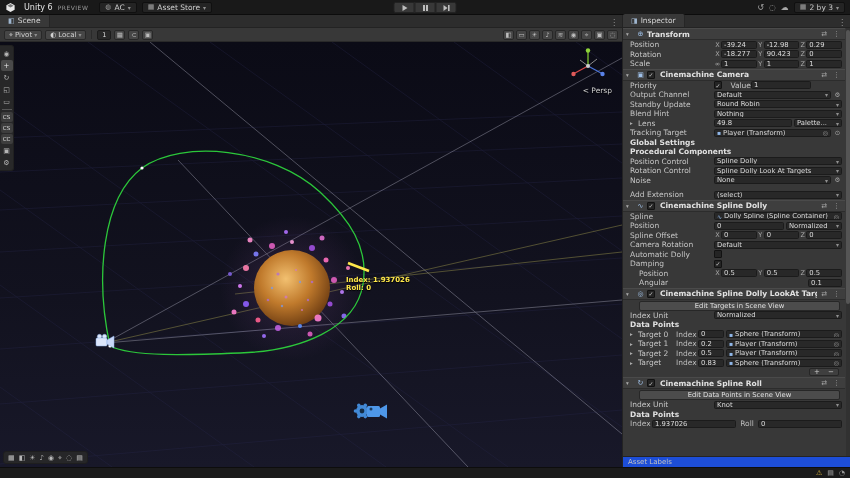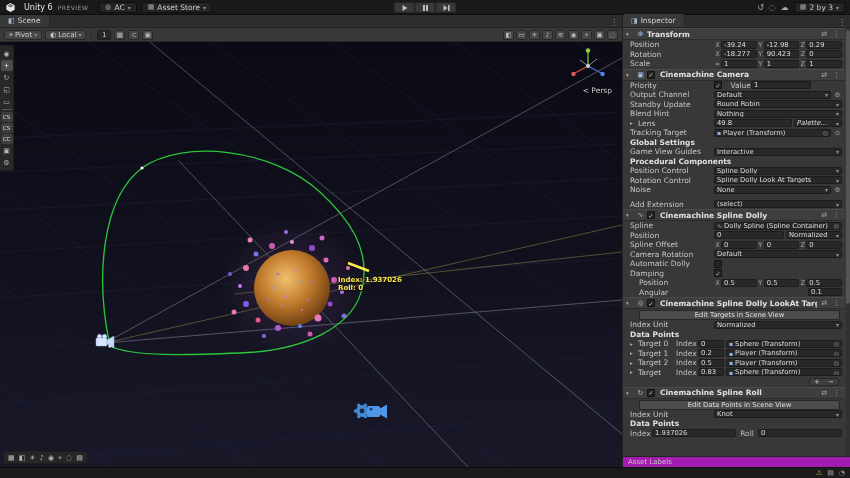--- a/index.html
+++ b/index.html
@@ -57,21 +57,21 @@
 .viewport{flex:1;position:relative;overflow:hidden;background:#0e0e1b;}
 .viewport svg.world{position:absolute;inset:0;}
 .tool-strip{position:absolute;left:0;top:3px;width:14px;background:rgba(42,42,42,.92);
  border:1px solid #202020;border-left:none;border-radius:0 3px 3px 0;display:flex;
  flex-direction:column;align-items:center;padding:2px 0;gap:1px;z-index:3;}
 .tool{width:12px;height:11px;display:flex;align-items:center;justify-content:center;
  color:#b5b5b5;font-size:7px;border-radius:2px;}
 .tool.sel{background:#4a4a4a;color:#e8e8e8;}
 .tool.lbl{font-size:5.5px;color:#e0e0e0;background:#3d3d3d;height:10px;width:12px;}
 .tool-div{width:10px;height:1px;background:#555;margin:1px 0;}
-.index-label{position:absolute;left:338px;top:234px;color:#ffe84a;font-size:7px;font-weight:bold;
+.index-label{position:absolute;left:346px;top:234px;color:#ffe84a;font-size:7px;font-weight:bold;
  line-height:1.2;text-shadow:0 1px 1px #000;z-index:3;}
 .persp{position:absolute;right:10px;top:44px;font-size:7.5px;color:#d2d2d2;z-index:3;
  text-shadow:0 1px 1px #000;}
 .vp-toolbar{position:absolute;left:3px;bottom:3px;height:13px;background:rgba(40,40,40,.92);
  border:1px solid #1e1e1e;border-radius:3px;display:flex;align-items:center;gap:4px;
  padding:0 4px;z-index:3;color:#b8b8b8;font-size:7px;}
 
 
 .insp-body{flex:1;overflow:hidden;padding-right:5px;}
 .irow{display:flex;align-items:center;height:9.5px;padding:0 3px 0 7px;font-size:7.5px;
@@ -106,21 +106,21 @@
 .btnrow{display:flex;align-items:flex-end;height:11px;padding:0 5px 0 16px;}
 .btnrow .btn{flex:1;height:10px;}
 .gap{height:5px;}
 .push{margin-left:auto;}
 .dp-name{width:38px;min-width:38px;white-space:nowrap;overflow:hidden;}
 .dp-il{width:22px;min-width:22px;color:#bdbdbd;}
 .foot{justify-content:flex-end;padding-right:6px;}
 .arr-foot{display:flex;background:#3f3f3f;border:1px solid #262626;border-radius:2px;height:8px;}
 .arr-foot .afb{width:14px;display:flex;align-items:center;justify-content:center;
  font-size:7px;color:#cfcfcf;}
-.asset-labels{height:11px;background:#a21caf;border-top:1px solid #242424;display:flex;
+.asset-labels{height:11px;background:#1d4ed8;border-top:1px solid #242424;display:flex;
  align-items:center;padding:0 5px;font-size:7px;color:#c2c2c2;}
 .sb{position:absolute;right:0;top:13px;bottom:11px;width:4px;background:#313131;}
 .sb .thumb{position:absolute;top:2px;left:0;right:0;height:64%;background:#555;border-radius:2px;}
 
 
 .statusbar{height:11px;background:#1b1b1b;border-top:1px solid #0d0d0d;display:flex;
  align-items:center;justify-content:flex-end;gap:5px;padding:0 5px;font-size:7px;}
 .sb-icn{font-size:7px;color:#9a9a9a;}
 .sb-icn.warn{color:#e0b93e;}
 </style>
@@ -509,43 +509,36 @@
           <span class="ilabel">Blend Hint</span>
           <div class="ifield flex1">
             <span class="fx">Nothing</span>
             <span class="dda">▾</span>
           </div>
         </div>
         <div class="irow">
           <span class="fold">▸</span>
           <span class="ilabel" style="width:76px;min-width:76px;">Lens</span>
           <div class="ifield flex1">49.8</div>
-          <div class="ifield w48" style="margin-left:2px;font-style:italic;">
+          <div class="ifield w48" style="margin-left:2px;">
             <span class="fx">Palette...</span>
             <span class="dda">▾</span>
           </div>
         </div>
         <div class="irow">
           <span class="ilabel">Tracking Target</span>
           <div class="ifield flex1">
             <span class="oicn">▪</span>
             <span class="fx">Player (Transform)</span>
             <span class="picker">◎</span>
           </div>
           <span class="roundbtn">⊙</span>
         </div>
         <div class="irow bold">
           <span class="ilabel">Global Settings</span>
-        </div>
-        <div class="irow">
-          <span class="ilabel">Game View Guides</span>
-          <div class="ifield flex1">
-            <span class="fx">Interactive</span>
-            <span class="dda">▾</span>
-          </div>
         </div>
         <div class="irow bold">
           <span class="ilabel" style="width:160px;min-width:160px;">Procedural Components</span>
         </div>
         <div class="irow">
           <span class="ilabel">Position Control</span>
           <div class="ifield flex1">
             <span class="fx">Spline Dolly</span>
             <span class="dda">▾</span>
           </div>

